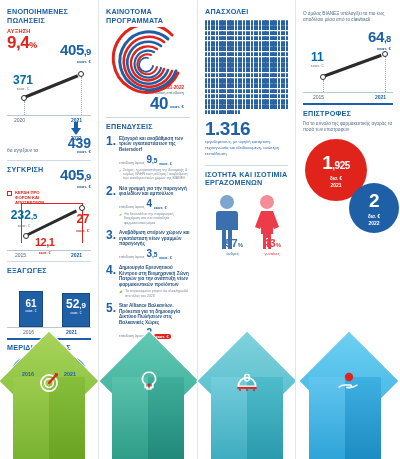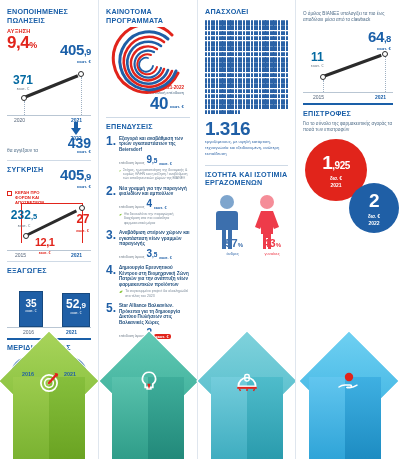--- a/index.html
+++ b/index.html
@@ -208,21 +208,21 @@
         <div class="axis" style="top:73px;"></div>
         <div class="tick" style="left:8px;top:75px;">2015</div>
         <div class="tick active" style="left:64px;top:75px;">2021</div>
       </div>
 
       <div class="rule" style="margin-top:0;"></div>
 
       <div class="sect-title">ΕΞΑΓΩΓΕΣ</div>
       <div style="position:relative;height:58px;margin-top:3px;">
         <div class="bar" style="left:12px;width:24px;height:36px;bottom:9px;">
-          <div style="color:#fff;font-weight:bold;font-size:10px;text-align:center;margin-top:6px;">35</div>
+          <div style="color:#fff;font-weight:bold;font-size:10px;text-align:center;margin-top:6px;">61</div>
           <div style="color:#fff;font-size:3.6px;text-align:center;">εκατ. €</div>
         </div>
         <div class="bar" style="left:55px;width:28px;height:34px;bottom:9px;">
           <div style="color:#fff;font-weight:bold;font-size:12px;text-align:center;margin-top:3px;">
             <span>52</span><span style="font-size:8px;">,9</span>
           </div>
           <div style="color:#fff;font-size:3.6px;text-align:center;">εκατ. €</div>
         </div>
         <div class="axis" style="top:49px;"></div>
         <div class="tick" style="left:16px;top:51px;">2016</div>

